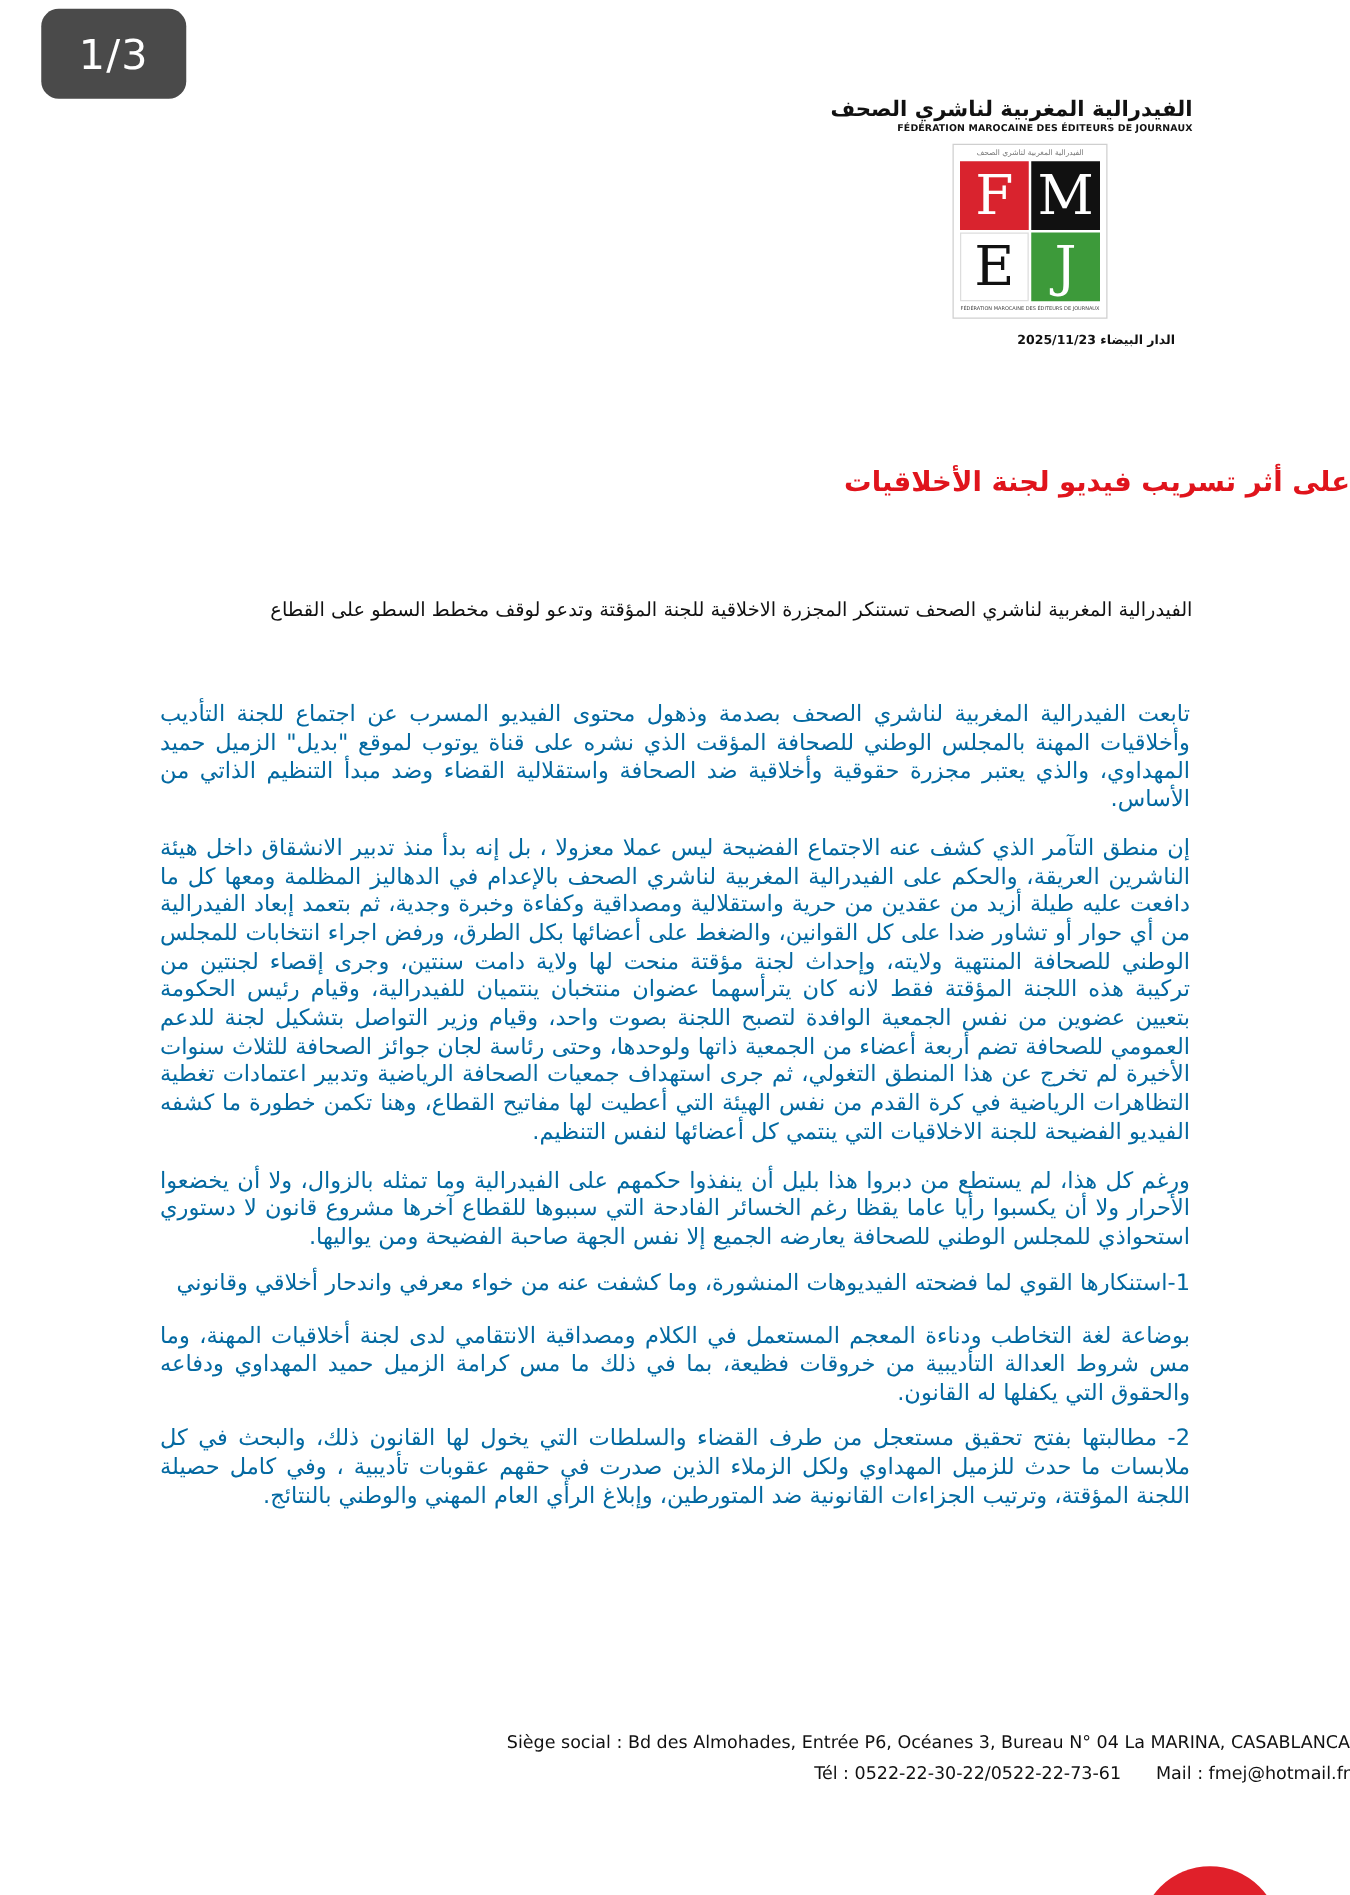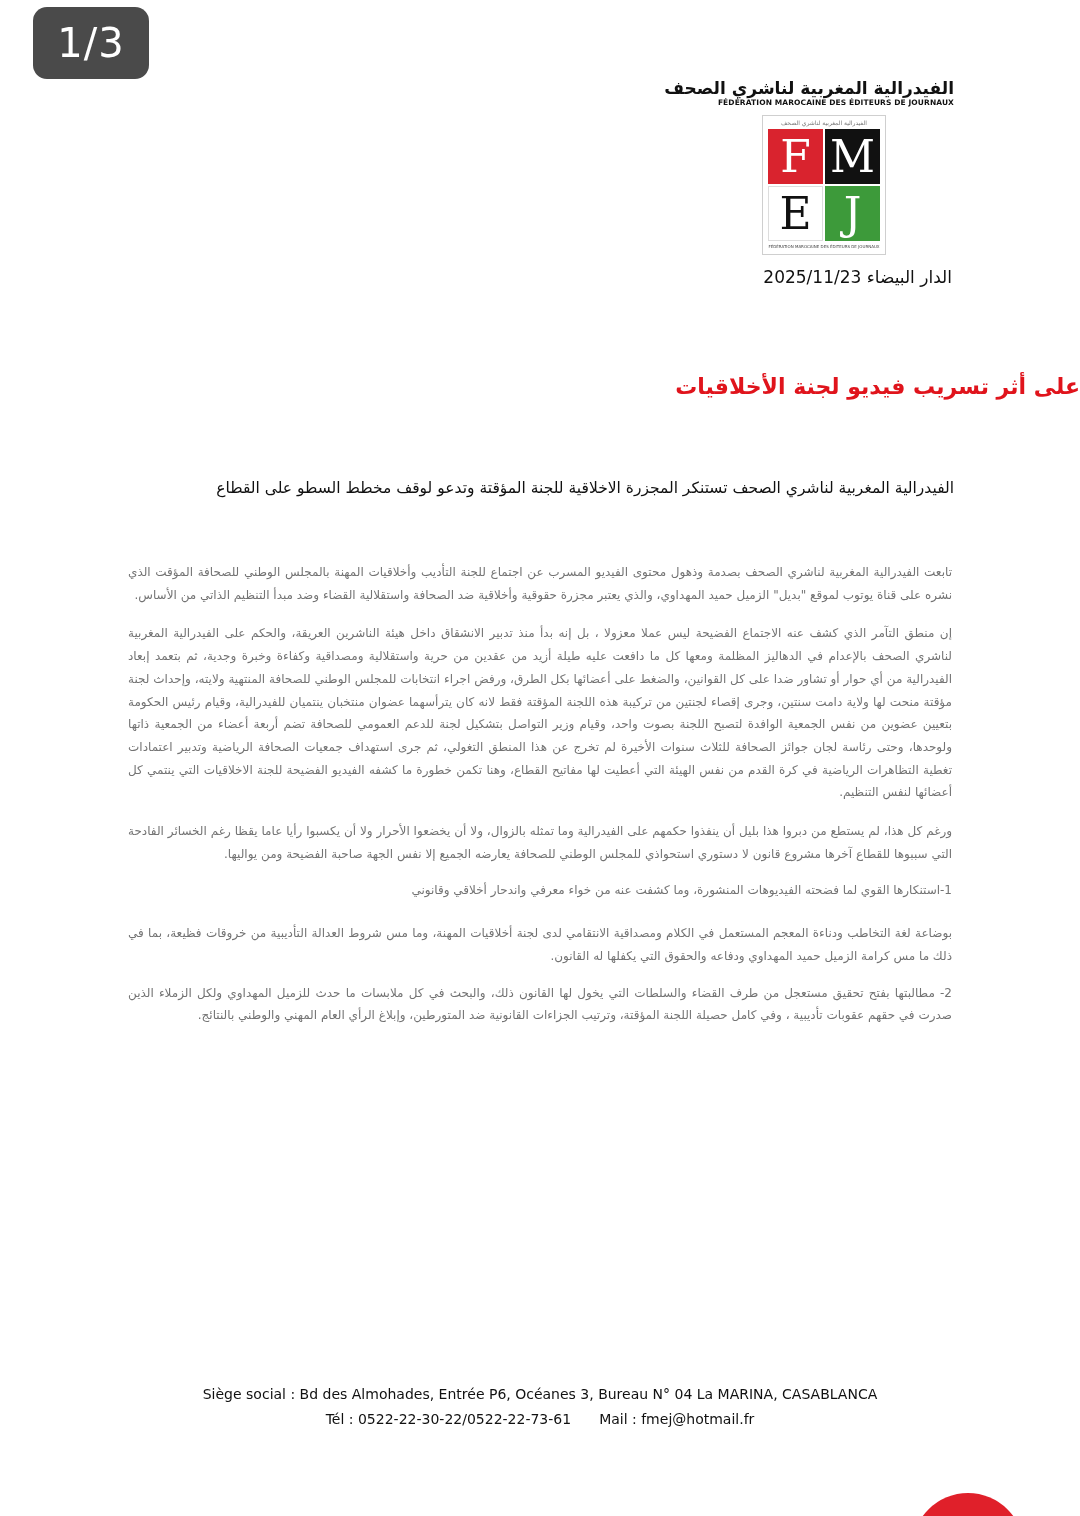--- a/index.html
+++ b/index.html
@@ -1,57 +1,57 @@
 <!DOCTYPE html>
 <html><head>
 <meta charset="utf-8">
 <style>
   html, body { margin: 0; padding: 0; background: #ffffff; }
   body { width: 1080px; height: 1516px; position: relative; overflow: hidden; font-family: "Liberation Sans", sans-serif; color: #111; }
 
   .page-counter {
     position: absolute; left: 33px; top: 7px; width: 116px; height: 72px;
     background: #4a4a4a; border-radius: 14px; color: #fff;
-    font-family: "DejaVu Sans", sans-serif; font-size: 40px;
+    font-family: "DejaVu Sans", sans-serif; font-size: 33px;
     display: flex; align-items: center; justify-content: center; letter-spacing: 1px;
   }
 
   .org-header { position: absolute; right: 126px; top: 78px; width: 270px; text-align: right; }
   .org-name-ar { font-family: "DejaVu Sans", sans-serif; font-weight: bold; font-size: 17px; direction: rtl; line-height: 20px; white-space: nowrap; }
   .org-name-fr { font-family: "DejaVu Sans", sans-serif; font-weight: bold; font-size: 7.5px; line-height: 10px; white-space: nowrap; letter-spacing: 0.1px; }
 
   .logo {
     position: absolute; left: 762px; top: 115px; width: 124px; height: 140px;
     border: 1px solid #cfcfcf; background: #fff; box-sizing: border-box;
   }
   .logo-top-text { position: absolute; left: 4px; right: 4px; top: 3px; height: 8px; font-size: 6px; text-align: center; color: #777; direction: rtl; overflow: hidden; white-space: nowrap; line-height: 8px; font-family: "DejaVu Sans", sans-serif; }
   .logo-grid { position: absolute; left: 5px; top: 13px; width: 112px; height: 112px; display: grid; grid-template-columns: 1fr 1fr; grid-template-rows: 1fr 1fr; gap: 2px; }
   .logo-cell { display: flex; align-items: center; justify-content: center; font-family: "DejaVu Serif", "Liberation Serif", serif; font-size: 44px; line-height: 1; }
   .cell-f { background: #d9232e; color: #fff; }
   .cell-m { background: #111; color: #fff; }
   .cell-e { background: #fff; color: #111; border: 1px solid #ddd; box-sizing: border-box; }
   .cell-j { background: #3d9a3a; color: #fff; }
   .logo-bottom-text { position: absolute; left: 4px; right: 4px; bottom: 3px; height: 8px; font-size: 4px; text-align: center; color: #444; white-space: nowrap; overflow: hidden; line-height: 8px; font-family: "DejaVu Sans", sans-serif; }
 
-  .date-line { position: absolute; right: 128px; top: 267px; font-family: "DejaVu Sans", sans-serif; font-weight: normal; font-size: 17px; direction: rtl; white-space: nowrap; }
+  .date-line { position: absolute; right: 140px; top: 267px; font-family: "DejaVu Sans", sans-serif; font-weight: bold; font-size: 10px; direction: rtl; white-space: nowrap; }
 
   .title { position: absolute; left: 0; right: 0; top: 374px; color: #e0141c; font-weight: bold; font-size: 22px; direction: rtl; font-family: "DejaVu Sans", sans-serif; }
 
   .subtitle { position: absolute; left: 120px; right: 126px; top: 479px; text-align: right; direction: rtl; font-weight: normal; font-size: 15.5px; font-family: "DejaVu Sans", sans-serif; white-space: nowrap; }
 
-  .body { position: absolute; left: 128px; right: 128px; top: 561px; direction: rtl; font-family: "DejaVu Sans", sans-serif; font-size: 12px; line-height: 22.7px; color: #737373; }
+  .body { position: absolute; left: 128px; right: 128px; top: 561px; direction: rtl; font-family: "DejaVu Sans", sans-serif; font-size: 18px; line-height: 22.7px; color: #0369a1; }
   .body p { margin: 0; text-align: justify; text-align-last: right; }
   .p1 { margin-bottom: 16px !important; }
   .p2 { margin-bottom: 16px !important; }
   .p3 { margin-bottom: 14px !important; }
   .p4 { margin-bottom: 20px !important; }
   .p5 { margin-bottom: 20px !important; }
   .p6 { margin-bottom: 14px !important; }
 
-  .footer { position: absolute; left: 0; right: 0; top: 1382px; text-align: center; font-family: "DejaVu Sans", sans-serif; font-size: 14px; line-height: 25px; color: #111; }
+  .footer { position: absolute; left: 0; right: 0; top: 1382px; text-align: right; font-family: "DejaVu Sans", sans-serif; font-size: 14px; line-height: 25px; color: #111; }
   .footer .gap { display: inline-block; width: 28px; }
 
   .fab { position: absolute; left: 912px; top: 1493px; width: 112px; height: 112px; border-radius: 50%; background: #e0202a; }
 </style>
 </head>
 <body>
 
 <div class="page-counter">1/3</div>
 
 <div class="org-header">

